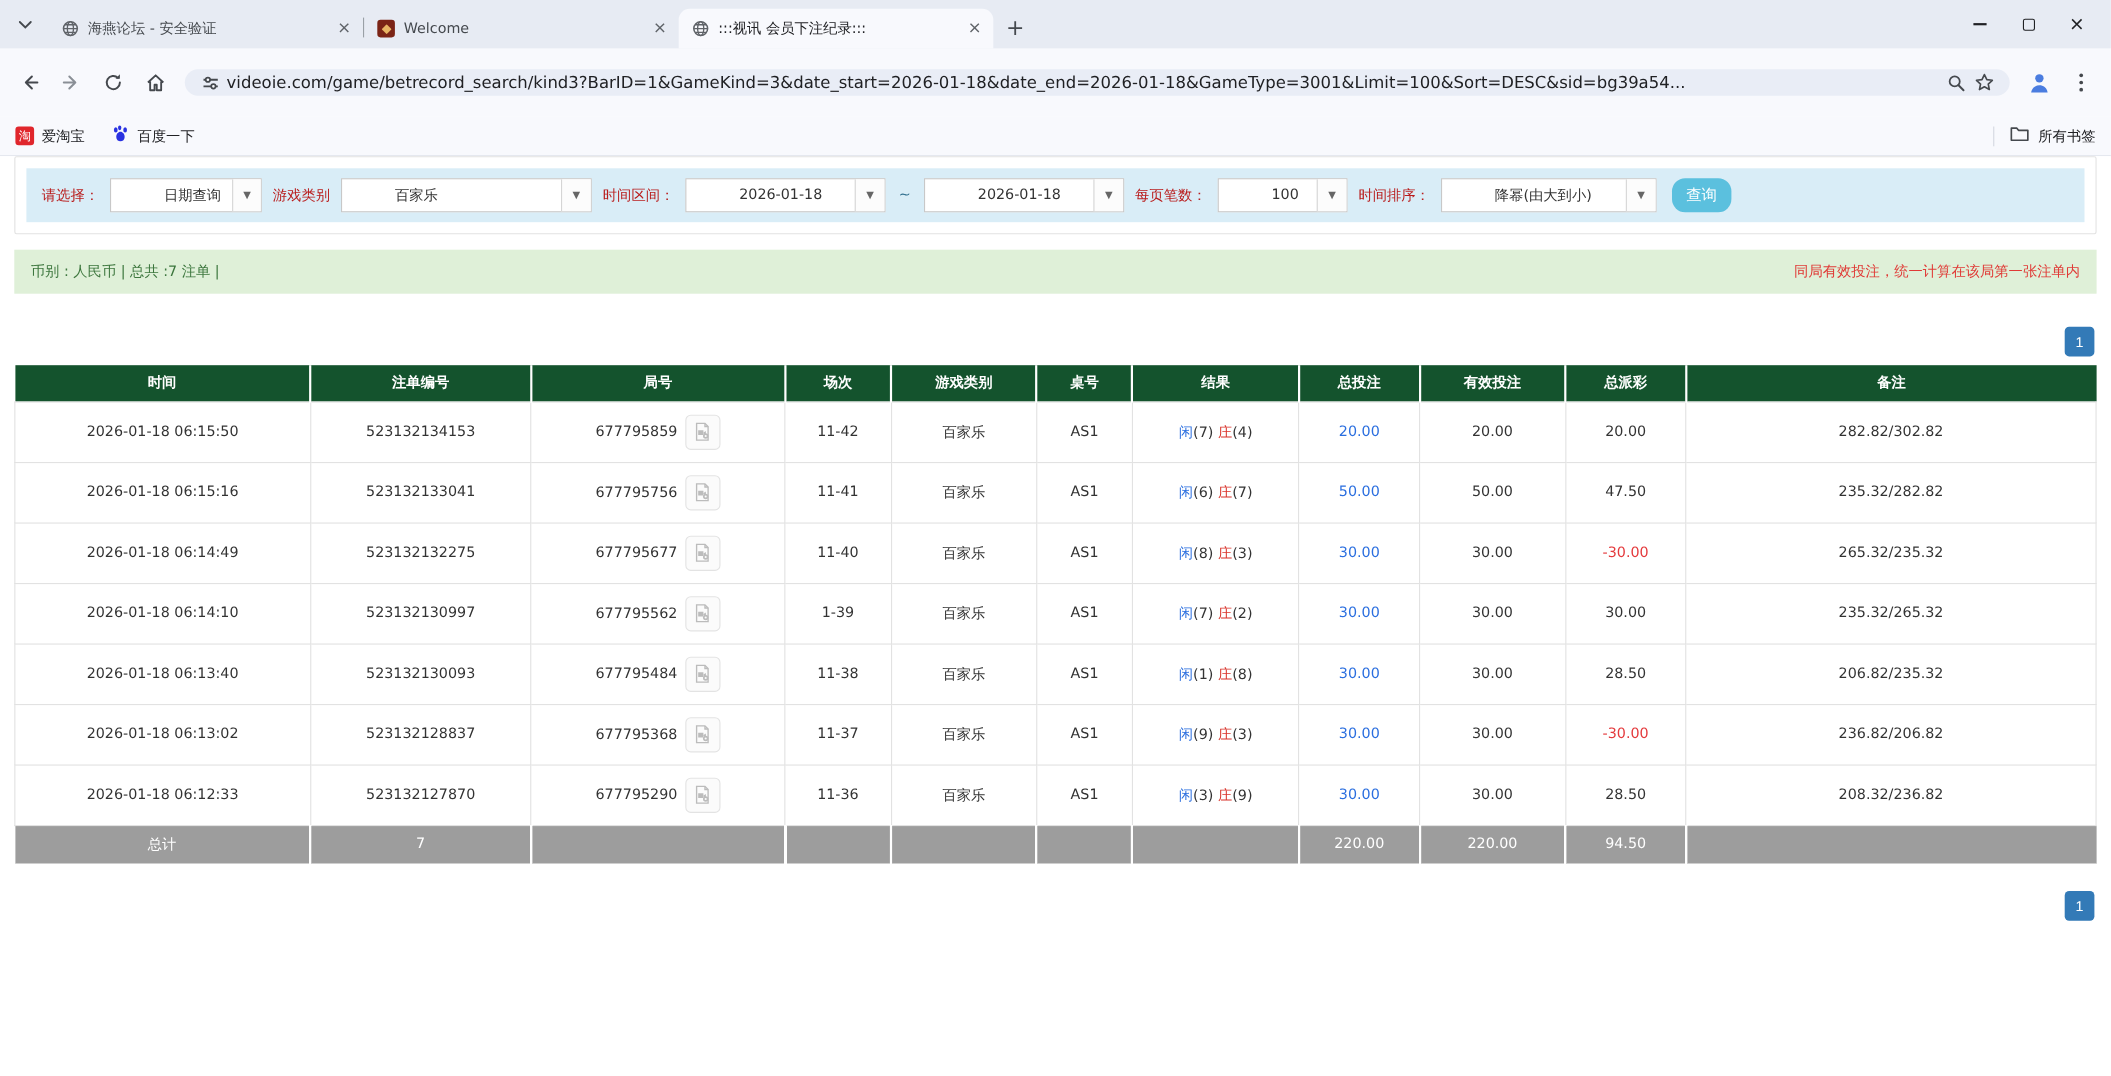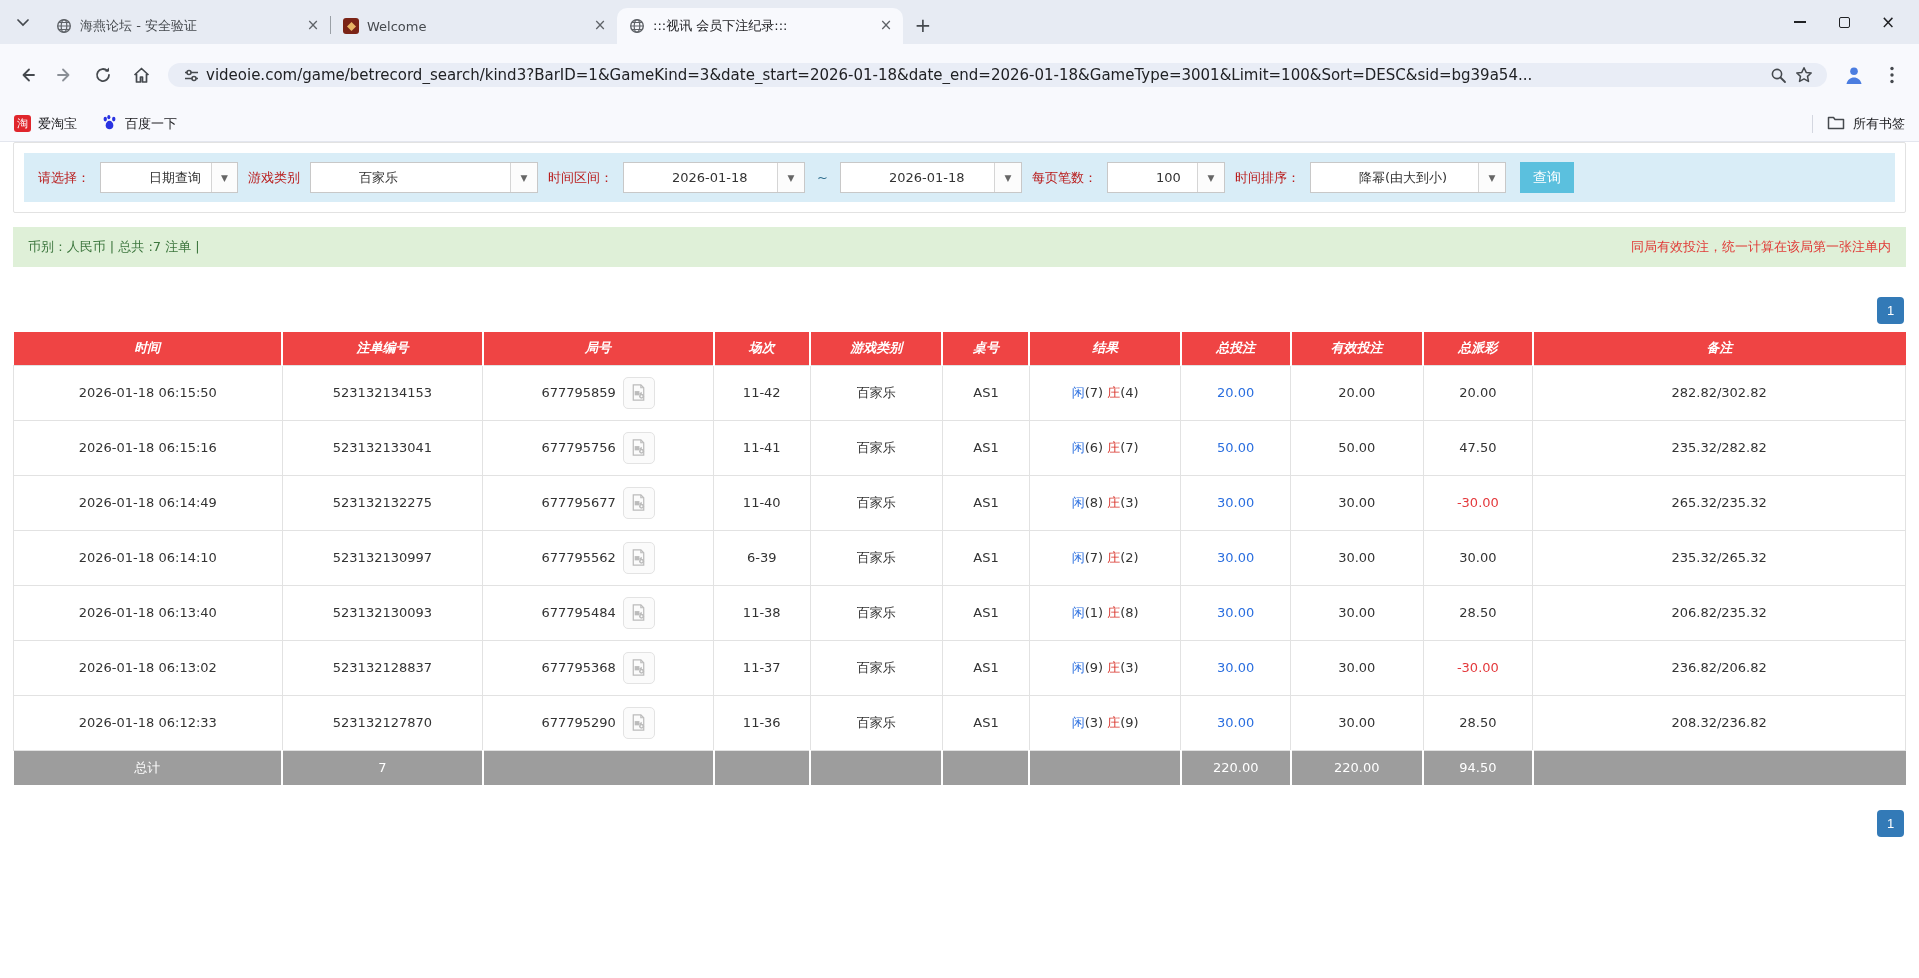--- a/index.html
+++ b/index.html
@@ -39,32 +39,32 @@
   .page-title { font-size:21px; color:#333; font-weight:400; padding:24px 0 18px 0; }
 
   .filter-panel { border:1px solid #e2e2e2; border-radius:2px; padding:10px; }
   .filter-bar { background:#d9edf7; padding:9px 14px; display:flex; align-items:center; gap:10px; font-size:13px; }
   .f-label { color:#b91c1c; font-weight:normal; white-space:nowrap; }
   .f-tilde { color:#31708f; padding:0 2px; }
   .select { display:flex; align-items:stretch; background:#fff; border:1px solid #c8c8c8; height:31px; cursor:pointer; }
   .select .val { display:flex; align-items:center; padding:0 10px; font-size:13px; color:#333; flex:1; white-space:nowrap;margin-left:38px; }
   .select .arrow { width:27px; border-left:1px solid #d5d5d5; display:flex; align-items:center; justify-content:center; color:#666; font-size:9px; background:#fcfcfc; }
   .w1{width:138px;} .w2{width:228px;} .w3{width:182px;} .w4{width:118px;} .w5{width:196px;}
-  .search-btn { background:#5bc0de; color:#fff; border:none; border-radius:0; height:31px; padding:0 13px; font-size:14px; cursor:pointer; margin-left:4px; }
+  .search-btn { background:#5bc0de; color:#fff; border:none; border-radius:12px; height:31px; padding:0 13px; font-size:14px; cursor:pointer; margin-left:4px; }
 
   .summary-bar { margin-top:14px; background:#dff0d8; padding:11px 15px; display:flex; align-items:center; justify-content:space-between; font-size:13px; }
   .summary-left { color:#3c763d; }
   .summary-right { color:#e03a36; }
 
   .pager-row { display:flex; justify-content:flex-end; margin:30px 2px 8px 0; }
   .pager-row.bottom { margin:22px 2px 0 0; }
   .page-btn { min-width:27px; height:27px; background:#337ab7; color:#fff; border:none; border-radius:4px; font-size:13px; cursor:pointer; }
 
   table.bets { width:100%; border-collapse:collapse; font-size:13px; color:#333; table-layout:fixed; }
-  .bets thead th { background:#ef4444; color:#fff; font-weight:bold; height:33px; border-right:2px solid #fff; font-size:13px;font-style:italic; }
+  .bets thead th { background:#14532d; color:#fff; font-weight:bold; height:33px; border-right:2px solid #fff; font-size:13px; }
   .bets thead th:last-child { border-right:none; }
   .bets tbody td { height:55px; text-align:center; border:1px solid #e2e2e2; background:#fff; overflow:hidden; }
   .res-p { color:#2a6edf; }
   .res-b { color:#d9342b; }
   .amt-link { color:#2a6edf; cursor:pointer; }
   .neg { color:#e4393c; }
   .video-btn { display:inline-flex; align-items:center; justify-content:center; width:32px; height:32px; border:1px solid #e3e3e3; border-radius:5px; background:#fbfbfb; vertical-align:middle; margin-left:7px; cursor:pointer; }
   .bets tr.sum td { background:#9d9d9d; color:#fff; height:36px; border:none; border-right:2px solid #fff; border-bottom:3px solid #fff; font-size:13px; }
   .bets tr.sum td:last-child { border-right:none; }
 </style>
@@ -372,21 +372,21 @@
               <svg width="19" height="19" viewBox="0 0 20 20">
                 <path d="M4.5 2h8l3 3v13h-11z" fill="none" stroke="#bcbcbc" stroke-width="1.3"></path>
                 <path d="M12.5 2v3h3" fill="none" stroke="#bcbcbc" stroke-width="1.3"></path>
                 <path d="M6 8.5h5v4.5H6z" fill="#bcbcbc"></path>
                 <path d="M11 10.8l2.4-1.6v4l-2.4-1.6z" fill="#bcbcbc"></path>
                 <circle cx="13.2" cy="14" r="2.6" fill="#bcbcbc"></circle>
                 <circle cx="13.2" cy="14" r="1" fill="#fbfbfb"></circle>
               </svg>
             </span>
     </td>
-    <td>6-39</td>
+    <td>1-39</td>
     <td>百家乐</td>
     <td>AS1</td>
     <td>
       <span class="res-p">闲</span><span>(7)</span>
       <span class="res-b">庄</span><span>(2)</span>
     </td>
     <td><span class="amt-link">30.00</span></td>
     <td>30.00</td>
     <td>30.00</td>
     <td>235.32/265.32</td>

